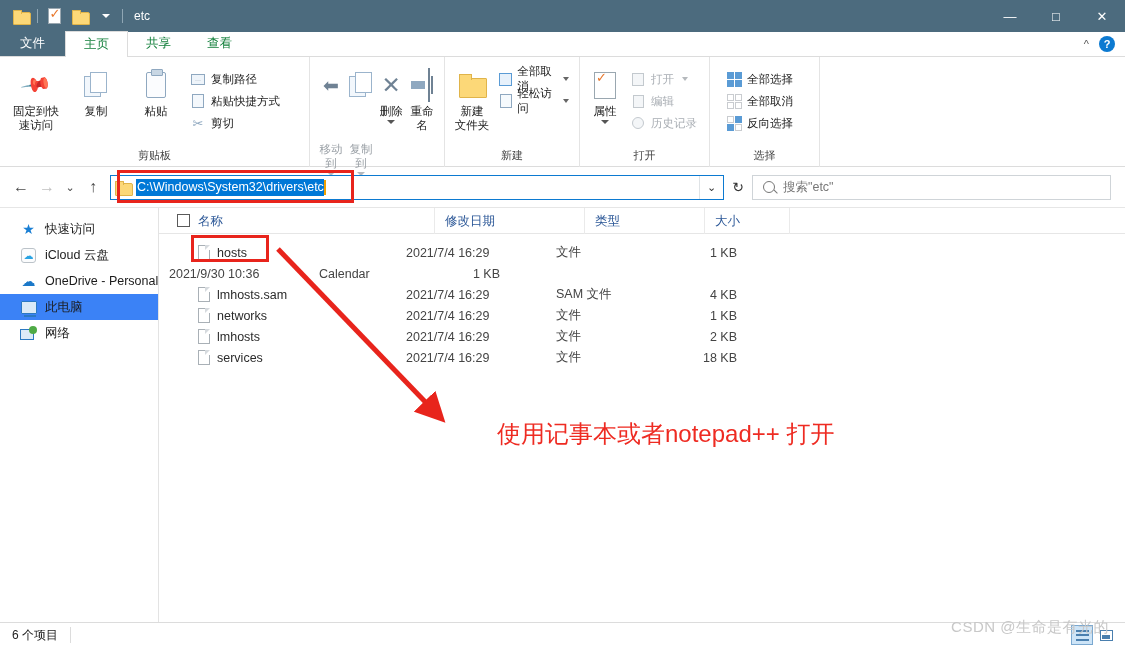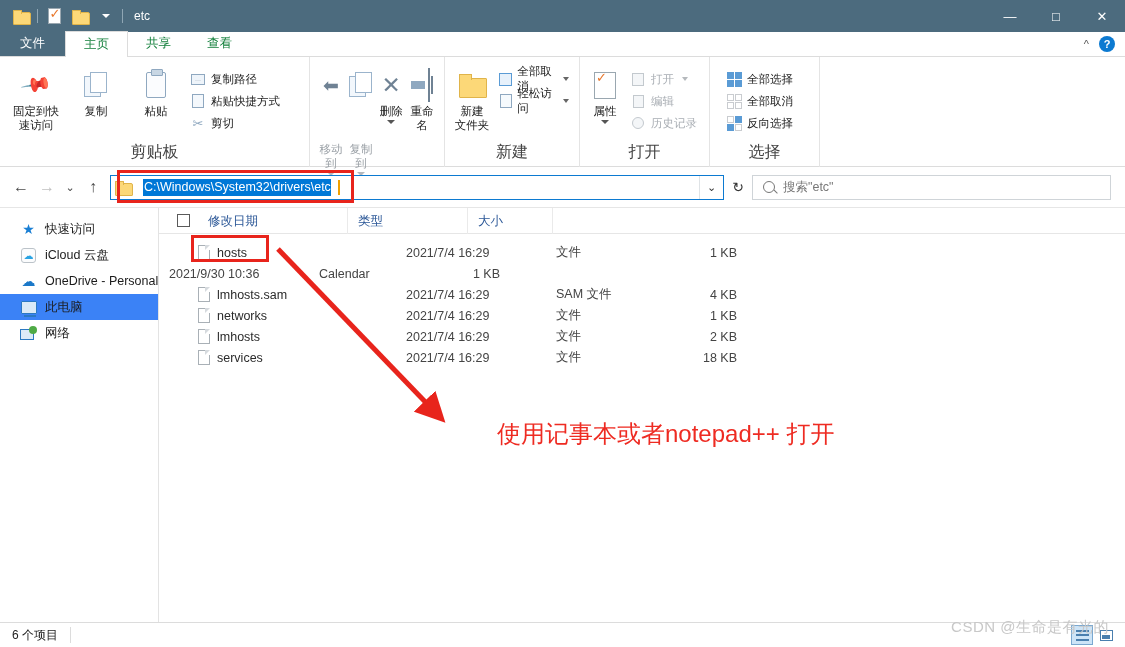--- a/index.html
+++ b/index.html
@@ -36,21 +36,21 @@
   .tab.file { background:#4c6b7e; color:#fff; padding:0 20px; }
   .tab.active { background:#fff; border-left:1px solid #dcdcdc; border-right:1px solid #dcdcdc; border-top:1px solid #dcdcdc; height:26px; line-height:25px; margin-bottom:-1px; }
   .tabstrip-right { margin-left:auto; display:flex; align-items:center; gap:10px; padding-right:10px; height:25px; }
   .chev-up { color:#555; font-size:11px; }
   .help-btn { width:16px;height:16px;border-radius:50%;background:#0c7ad1;color:#fff;font-size:11px;display:flex;align-items:center;justify-content:center;font-weight:bold; }
 
   
   .ribbon { height:110px; flex:0 0 110px; background:#fff; border-bottom:1px solid #dcdcdc; display:flex; position:relative; }
   .rgroup { height:110px; padding:2px 6px 0 6px; display:flex; flex-direction:column; border-right:1px solid #e4e4e4; position:relative; }
   .rgroup-body { flex:1; display:flex; align-items:flex-start; padding-top:4px; }
-  .rgroup-label { text-align:center; font-size:16px; color:#444; padding-bottom:4px; }
+  .rgroup-label { text-align:center; font-size:11px; color:#444; padding-bottom:4px; }
   .bigbtn { width:60px; display:flex; flex-direction:column; align-items:center; padding-top:6px; }
   .bigbtn .lbl { font-size:11.5px; color:#222; text-align:center; line-height:14px; margin-top:3px; }
   .bigbtn .lbl.dim { color:#9aa0a6;margin-top:41px; }
   .bigico { height:32px; display:flex; align-items:center; justify-content:center; }
   .smallcol { display:flex; flex-direction:column; justify-content:flex-start; padding-top:6px; gap:2px; }
   .smallbtn { display:flex; align-items:center; gap:5px; font-size:11.5px; color:#222; height:20px; padding:0 4px; }
   .smallbtn.dim { color:#a8adb3; }
   .sico { width:16px; height:16px; display:flex; align-items:center; justify-content:center; }
   .mini-caret { width:0;height:0;border-left:3px solid transparent;border-right:3px solid transparent;border-top:4px solid #666; margin-left:3px; }
   .mini-caret.dim { border-top-color:#b5b9bd; }
@@ -75,21 +75,21 @@
   .sel-ico span { border:1px solid #5a9bd5; background:#5a9bd5; }
   .sel-ico.none span { background:#fff; border-color:#c9ccd0; }
   .sel-ico.inv span:nth-child(1), .sel-ico.inv span:nth-child(4) { background:#fff; border-color:#c9ccd0; }
   .ic-arrow-l { font-size:19px;color:#6f8294;line-height:1; }
 
   
   .addrrow { height:40px; flex:0 0 40px; display:flex; align-items:center; background:#fff; padding:0 8px; gap:0; }
   .navbtn { width:26px;height:26px;display:flex;align-items:center;justify-content:center;color:#4a4a4a;font-size:16px; }
   .navbtn.dim { color:#c0c0c0; }
   .navbtn.small { width:20px; font-size:11px; }
-  .addrfield { flex:0 0 614px; height:25px; border:1px solid #0c7ad1; display:flex; align-items:center; background:#fff; margin-left:4px; position:relative;gap:7px; }
+  .addrfield { flex:0 0 614px; height:25px; border:1px solid #0c7ad1; display:flex; align-items:center; background:#fff; margin-left:4px; position:relative; }
   .addr-folder { margin:0 5px 0 4px; }
   .addr-text { background:#0078d7; color:#fff; font-size:12.5px; padding:1px 0px 2px 1px; letter-spacing:0px; }
   .addr-caret { width:2px; height:15px; background:#f0a000; }
   .addr-chev { margin-left:auto; width:24px;height:23px; display:flex; align-items:center; justify-content:center; color:#333; font-size:11px; border-left:1px solid #dfe3e6; }
   .refreshbtn { width:28px;height:25px;display:flex;align-items:center;justify-content:center;color:#333;font-size:14px; }
   .searchbox { flex:1; height:25px; border:1px solid #cfd4d8; display:flex; align-items:center; gap:8px; padding-left:10px; color:#777; font-size:12.5px; margin-right:6px; }
   .magnifier { width:12px;height:12px;border:1.4px solid #777;border-radius:50%;position:relative;display:inline-block; }
   .magnifier:after{content:"";position:absolute;width:5px;height:1.4px;background:#777;transform:rotate(45deg);right:-4px;bottom:0px;}
 
   
@@ -423,20 +423,21 @@
         <span class="navicon">
             <span class="neticon"></span>
           </span>
         <span>网络</span>
       </div>
     </div>
 
     <div class="filepane">
       <div class="colhead">
         <span class="ck"></span>
+        <span class="cell c-name" style="padding-left:0">名称</span>
         <span class="cell c-date">修改日期</span>
         <span class="cell c-type">类型</span>
         <span class="cell c-size">大小</span>
       </div>
       <div class="rows">
 
         <div class="frow" style="margin-top:8px">
           <span class="fname">
               <span class="fileico"></span>
               <span>hosts</span>

